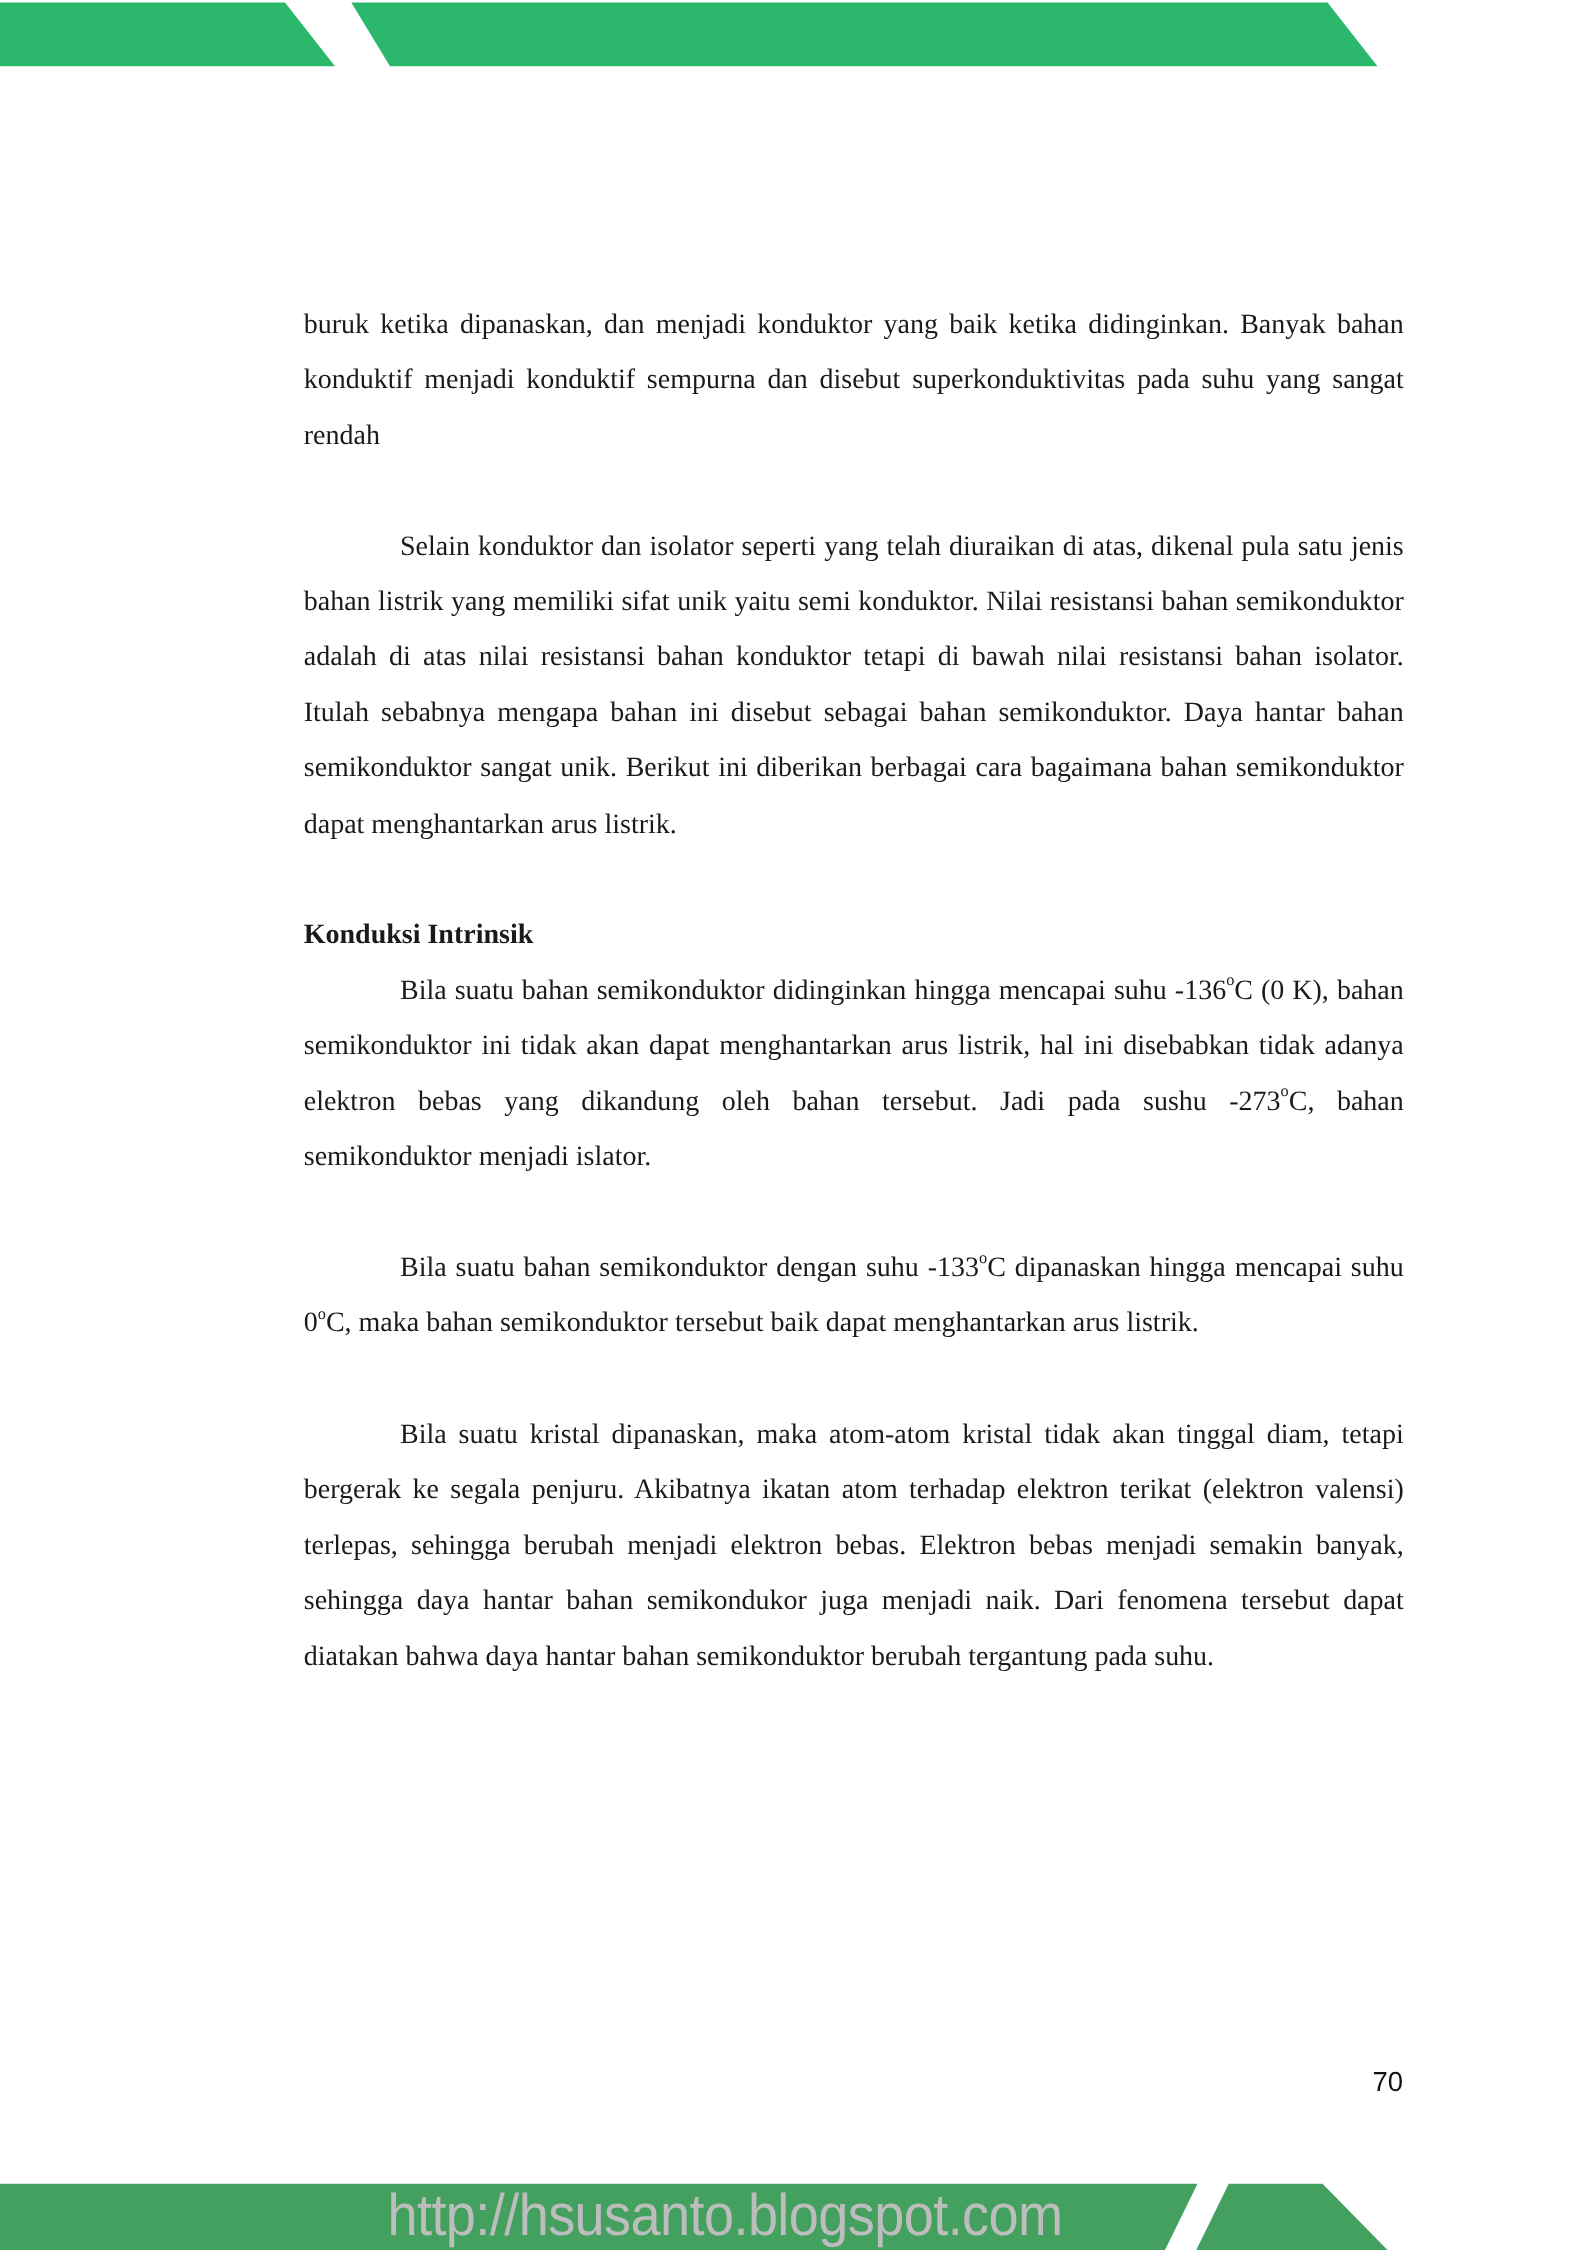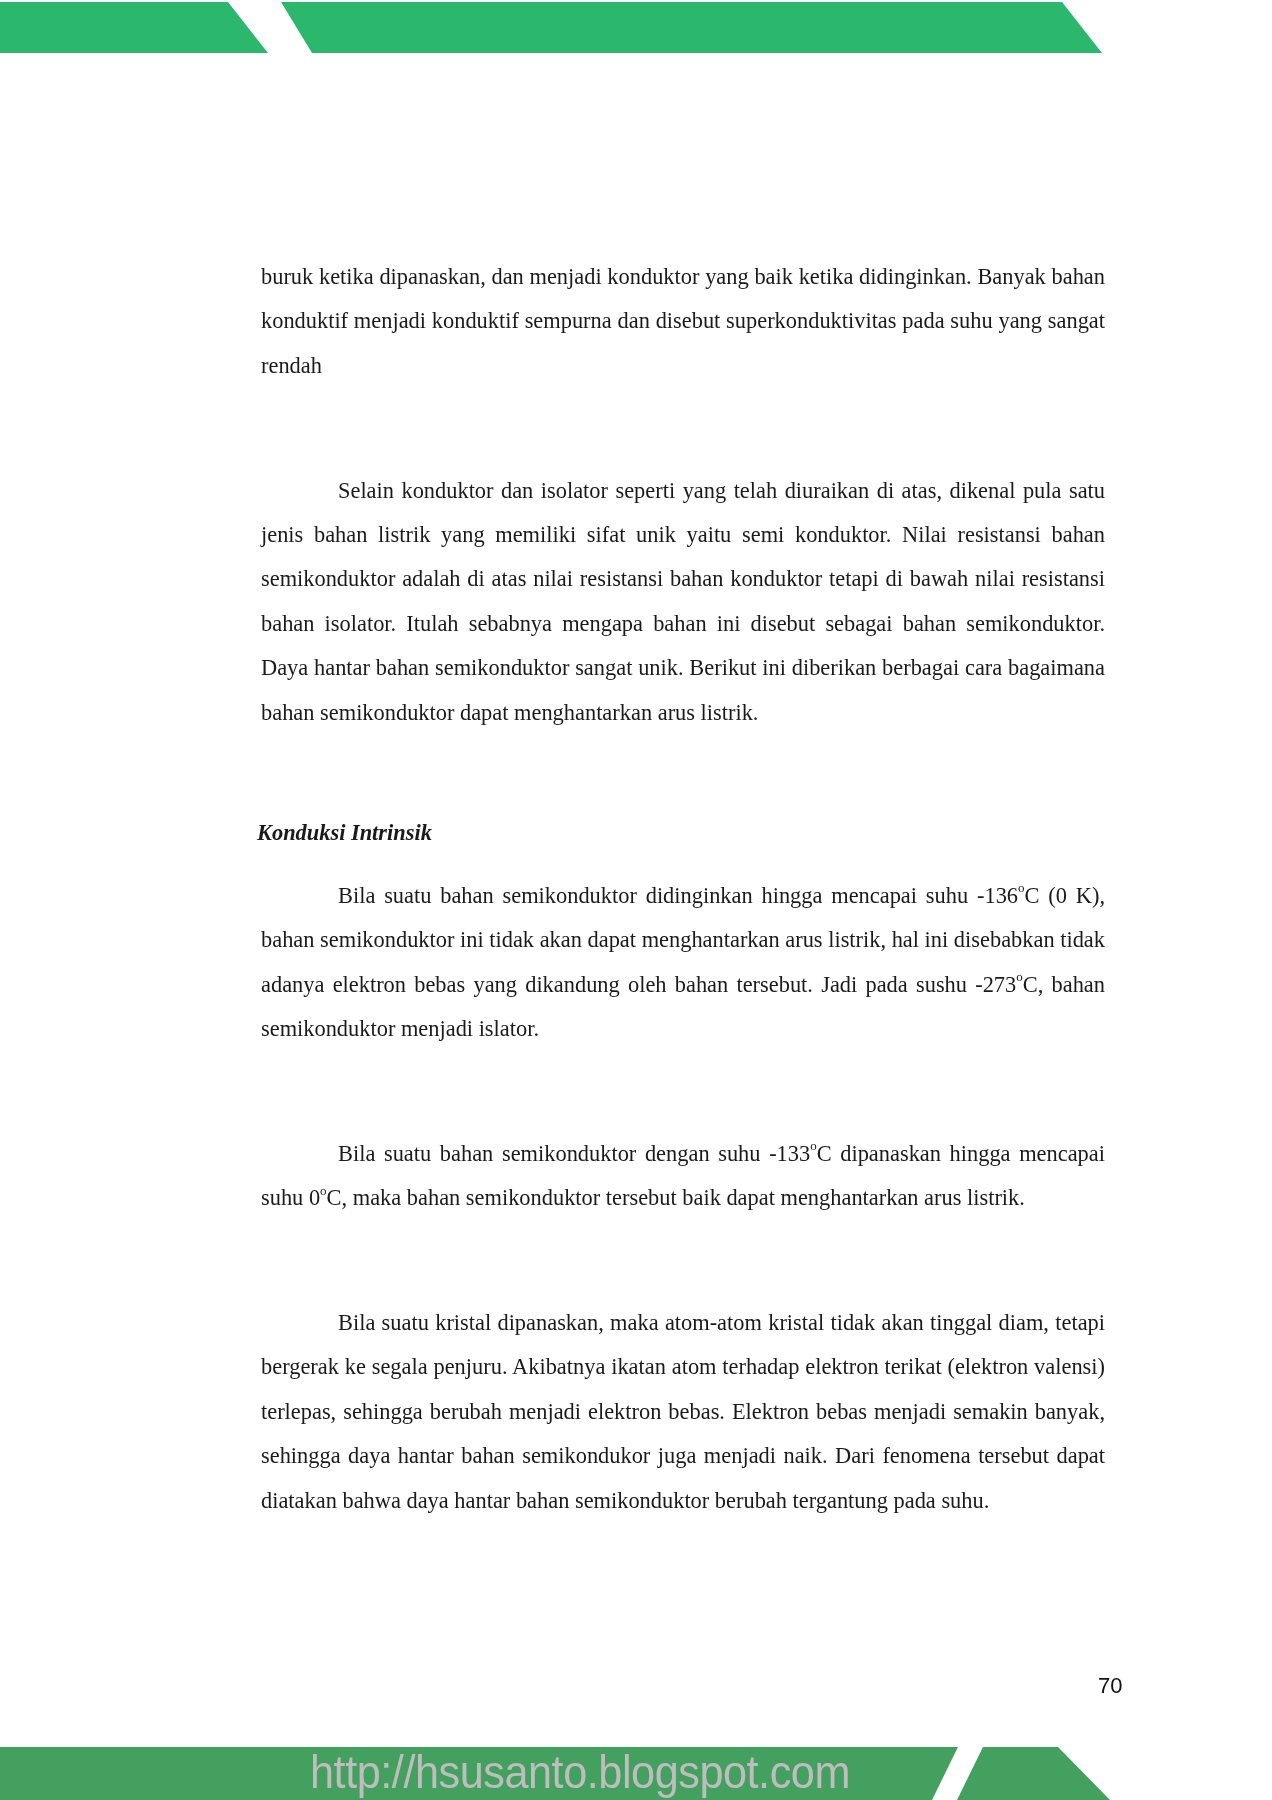--- a/index.html
+++ b/index.html
@@ -3,27 +3,27 @@
 <meta charset="utf-8">
 <style>
   html, body { margin: 0; padding: 0; background: #ffffff; }
   body { width: 1272px; height: 1800px; position: relative; overflow: hidden;
          font-family: "Liberation Serif", "DejaVu Serif", serif; color: #1a1a1a; }
   .band { position: absolute; left: 0; width: 1272px; }
   .band svg { display: block; }
   #top-band { top: 0; height: 56px; }
   #bottom-band { top: 1744px; height: 56px; }
   .content { position: absolute; left: 243px; width: 880px; top: 237px; }
-  .p { font-size: 22.4px; line-height: 44.4px; text-align: justify; margin: 18px; }
+  .p { font-size: 22.4px; line-height: 44.4px; text-align: justify; margin: 0; }
   .p.indent { text-indent: 77px; }
   .gap { height: 44.4px; }
-  .heading { font-size: 22.4px; line-height: 44.4px; font-weight: bold; margin: 14px; font-style: italic; }
+  .heading { font-size: 22.4px; line-height: 44.4px; font-weight: bold; margin: 0; }
   sup { font-size: 13px; line-height: 0; position: relative; top: -2px; vertical-align: super; }
   .page-number { position: absolute; left: 1098px; top: 1653px; font-family: "Liberation Sans", "DejaVu Sans", sans-serif;
-                 font-size: 22px; color: #111; margin-top: 20px; }
+                 font-size: 22px; color: #111; }
   .footer-url { position: absolute; left: 310px; top: 1748px; font-family: "Liberation Sans", "DejaVu Sans", sans-serif;
                 font-size: 47px; color: #bdbdbd; letter-spacing: -0.5px; white-space: nowrap; line-height: 1;
                 transform: scaleX(0.92); transform-origin: left top; }
 </style>
 </head>
 <body>
 
 <div id="top-band" class="band">
   <svg width="1272" height="56">
     <polygon points="0,2 228,2 268,53 0,53" fill="#2cb86c"></polygon>

